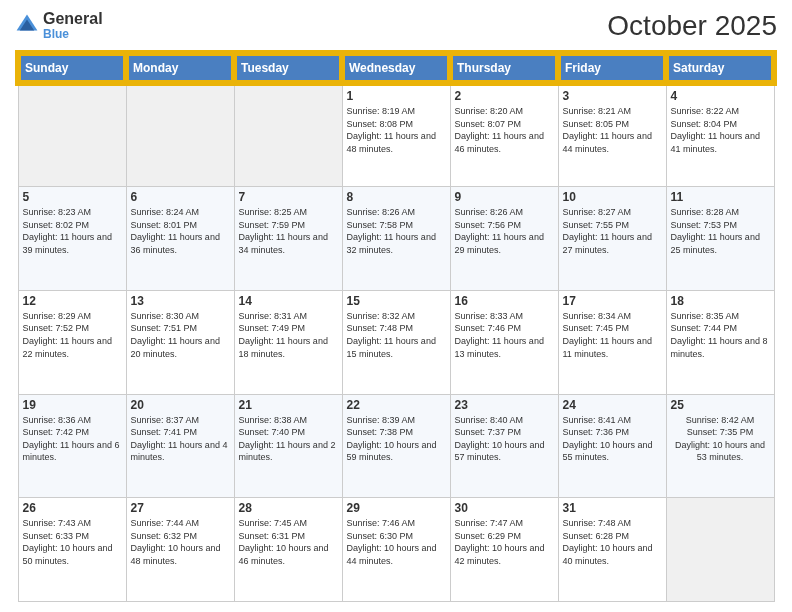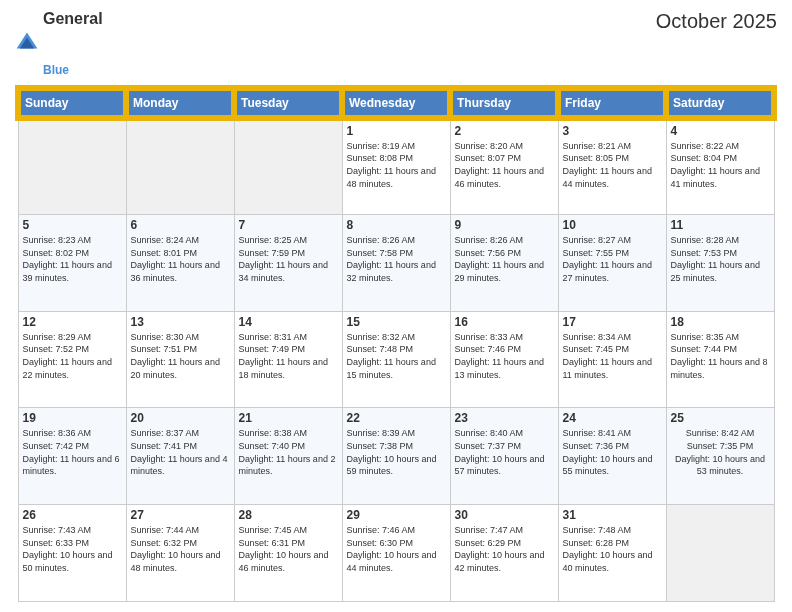--- a/index.html
+++ b/index.html
@@ -29,21 +29,21 @@
       gap: 4px;
     }
     .logo-icon {
       width: 24px;
       height: 24px;
     }
     .title-block {
       text-align: right;
     }
     .month-title {
-      font-size: 20px;
+      font-size: 28px;
       color: #333;
       font-weight: normal;
     }
     .subtitle {
       font-size: 14px;
       color: #555;
     }
     .calendar {
       flex: 1;
       border: 1px solid #ccc;
@@ -94,21 +94,21 @@
 </head>
 <body>
 
 <div class="page">
   <div class="header">
     <div class="logo">
       <svg class="logo-icon" viewBox="0 0 30 30">
         <polygon points="15,2 28,22 2,22" fill="#4a90d9"></polygon>
         <polygon points="15,8 24,22 6,22" fill="#2a5fa0"></polygon>
       </svg>
-      <div style="display:flex;flex-direction:column;line-height:1.1;gap:36px;">
+      <div style="display:flex;flex-direction:column;line-height:1.1;">
         <span style="font-size:16px;font-weight:bold;color:#333;">General</span>
         <span style="font-size:12px;font-weight:bold;color:#4a90d9;">Blue</span>
       </div>
     </div>
     <div class="title-block">
       <div class="month-title">October 2025</div>
     </div>
   </div>
 
   <table class="calendar">

